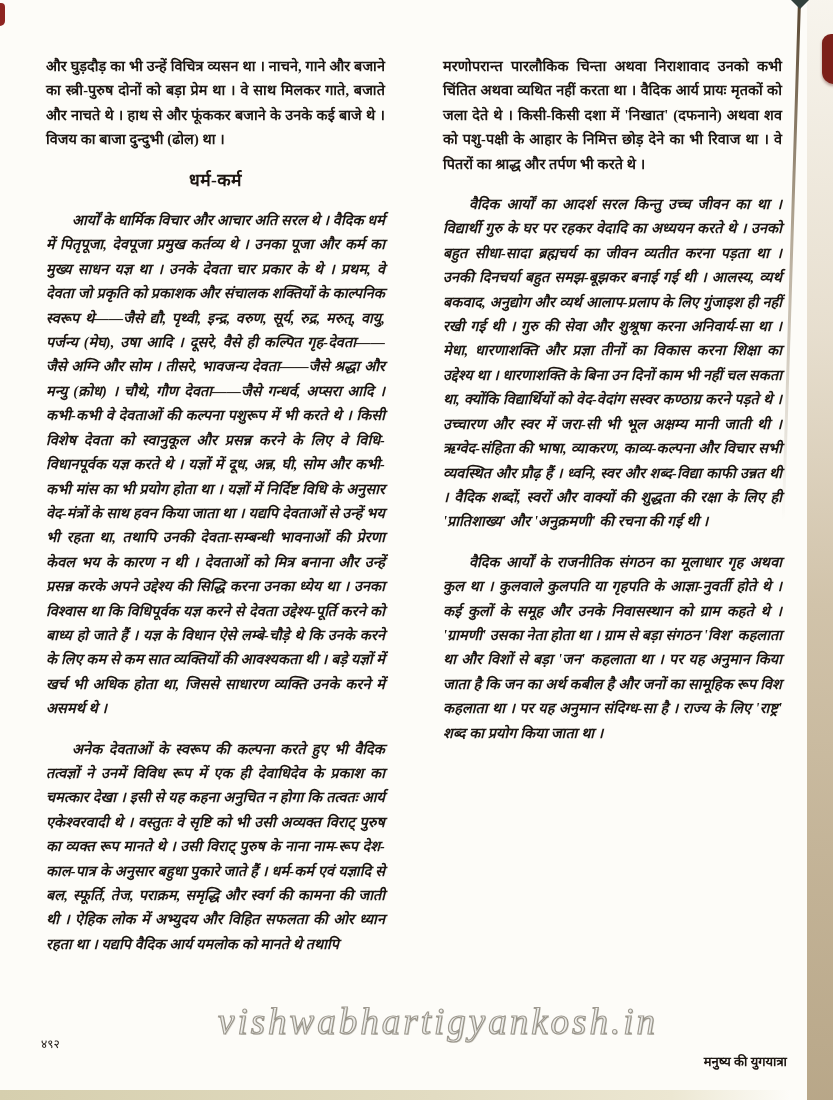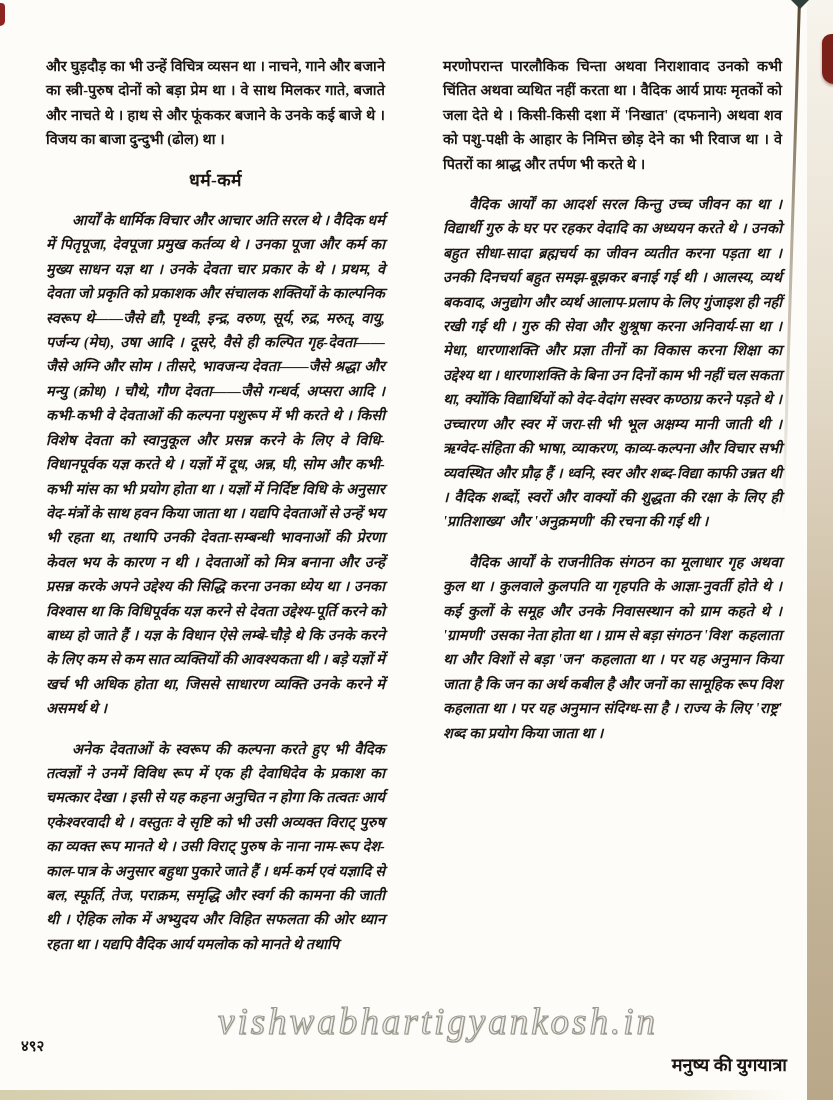--- a/index.html
+++ b/index.html
@@ -69,26 +69,26 @@
   .para.indent{text-indent:26px;font-style:italic;}
   .heading{
     text-align:center;
     font-size:17.5px;
     font-weight:700;
     margin:11px 0 9px 0;
     letter-spacing:0.4px;
   }
   
   .page-number{
-    position:absolute;left:21px;top:1035px;
-    font-size:15px;font-weight:700;
+    position:absolute;left:41px;top:1035px;
+    font-size:12px;font-weight:400;
   }
   .footer-title{
     position:absolute;right:46px;top:1052px;
-    font-size:18px;font-weight:700;
+    font-size:13px;font-weight:700;
   }
   .watermark{
     position:absolute;left:182px;top:1000px;
     font-size:37px;
     font-style:italic;
     letter-spacing:3px;
     color:rgba(255,255,255,0.40);
     -webkit-text-stroke:1.2px rgba(125,120,108,0.75);
     text-shadow:1px 1px 0 rgba(120,115,100,0.25);
     white-space:nowrap;

